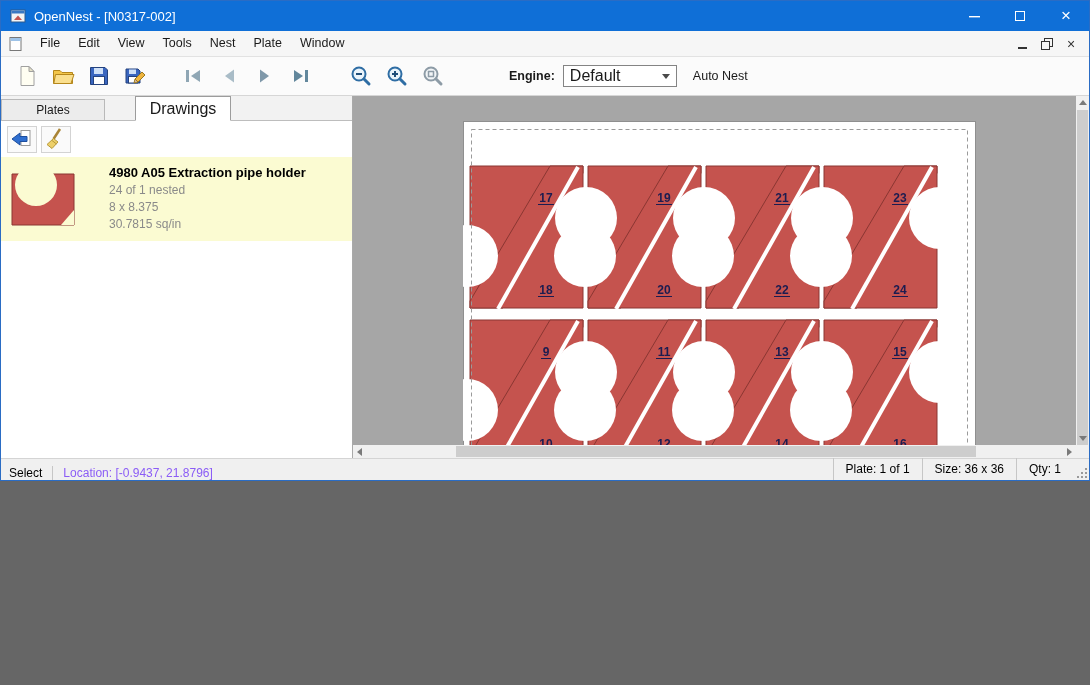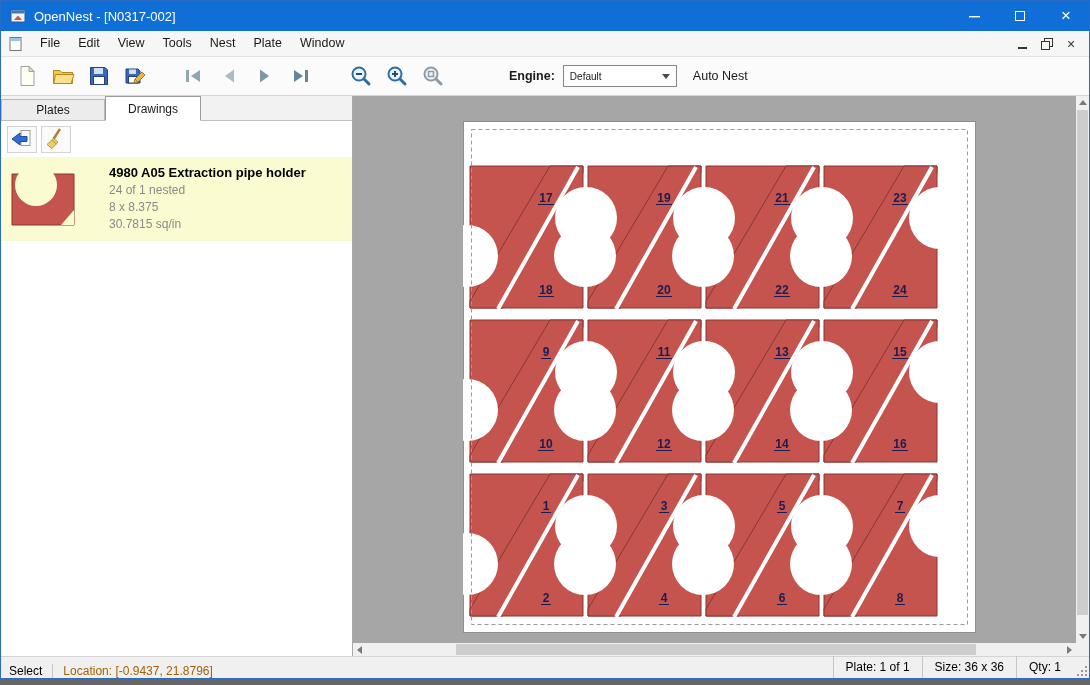--- a/index.html
+++ b/index.html
@@ -4,21 +4,21 @@
 <style>
   * { box-sizing: border-box; }
   html,body { margin:0; padding:0; }
   body {
     width:1090px; height:685px;
     font-family:"Liberation Sans", sans-serif;
     font-size:12px; color:#1a1a1a;
     background:#666;
   }
   .window {
-    width:1090px; height:679px;
+    width:1090px; height:481px;
     display:flex; flex-direction:column;
     border:1px solid #2a6cc4;
     background:#fff;
   }
   .flex-sp { flex:1; }
 
   
   .titlebar {
     height:30px; flex:0 0 30px;
     display:flex; align-items:center;
@@ -64,21 +64,21 @@
   .g1 { margin-left:8px; }
   .g2 { margin-left:22px; }
   .g3 { margin-left:24px; }
   .g4 { margin-left:26px; }
   .engine-label { font-weight:bold; font-size:12.5px; margin-right:8px;padding-left:32px; }
   .combo {
     width:114px; height:22px;
     border:1px solid #848484; background:#fff;
     display:flex; align-items:center;
   }
-  .combo-text { flex:1; padding-left:6px; font-size:10px; }
+  .combo-text { flex:1; padding-left:6px; font-size:16px; }
   .combo-arrow {
     width:0; height:0; margin-right:6px;
     border-left:4px solid transparent;
     border-right:4px solid transparent;
     border-top:5px solid #4a4a4a;
   }
   .autonest { margin-left:16px; font-size:12.5px; }
 
   
   .main { flex:1; display:flex; min-height:0; }
@@ -98,21 +98,21 @@
   .tab {
     width:104px; height:21px;
     background:#ececec;
     border:1px solid #b9b9b9; border-bottom:none;
     display:flex; align-items:center; justify-content:center;
     font-size:12px;
   }
   .tab.active {
     width:96px; height:25px;
     background:#fff; border:1px solid #9c9c9c; border-bottom:1px solid #fff;
-    margin-bottom:-1px; font-size:12px;
+    margin-bottom:-1px; font-size:16px;margin-left:30px;
   }
   .panel-toolbar {
     height:36px; flex:0 0 36px;
     display:flex; align-items:center;
     padding-left:6px; background:#fff;
   }
   .ptb-btn {
     width:30px; height:27px; margin-right:4px;
     display:flex; align-items:center; justify-content:center;
     border:1px solid #d3d3d3; background:#fafafa;
@@ -157,21 +157,21 @@
 
   
   .statusbar {
     height:22px; flex:0 0 22px;
     background:#f0f0f0; border-top:1px solid #d4d4d4;
     display:flex; align-items:flex-end;
     font-size:12px;
   }
   .sb-mode { padding:0 10px 0 8px; color:#000; }
   .sb-vsep { width:1px; height:14px; background:#c6c6c6; }
-  .sb-loc { padding:0 10px; color:#a16207; }
+  .sb-loc { padding:0 10px; color:#8b5cf6; }
   .sb-cell { padding:0 12px; border-left:1px solid #c6c6c6; height:22px; display:flex; align-items:center; color:#000; }
   .sb-gpu { font-weight:normal; }
   .size-grip { width:16px; height:22px; display:flex; align-items:flex-end; justify-content:flex-end; }
 </style>
 </head>
 <body>
 
 <div class="window">
 
   <div class="titlebar" style="background: rgb(15, 111, 215);">

